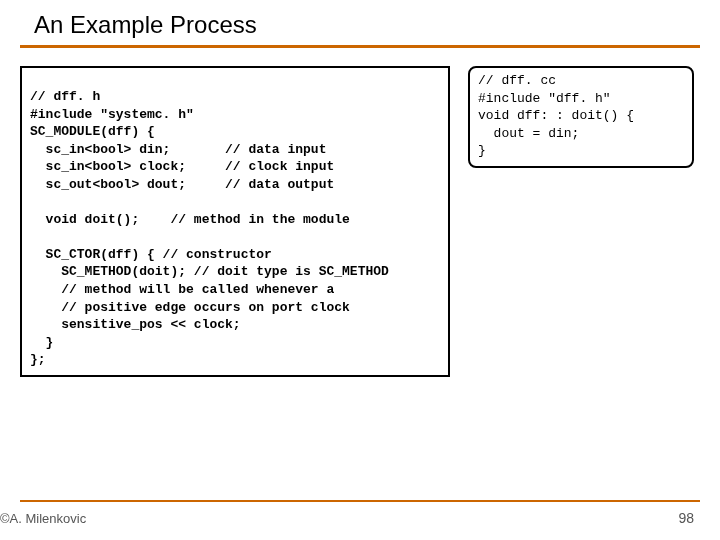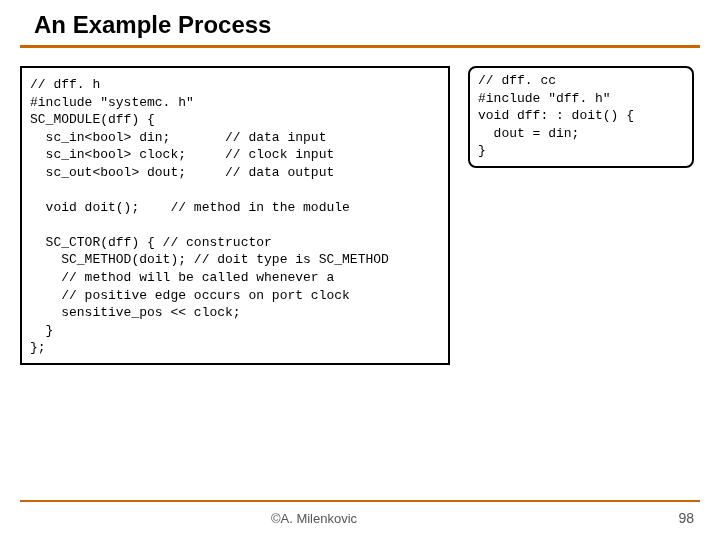--- a/index.html
+++ b/index.html
@@ -13,21 +13,21 @@
   }
   .slide {
     position: relative;
     width: 720px;
     height: 540px;
     box-sizing: border-box;
     padding: 11px 20px 0 20px;
   }
   .title {
     font-size: 24px;
-    font-weight: bold;
+    font-weight: normal;
     color: #000;
     margin: 0 0 6px 14px;
   }
   .title-rule {
     height: 3px;
     background: #cc6600;
     margin: 0 0 18px 0;
   }
   .subtitle {
     font-size: 20px;
@@ -41,21 +41,22 @@
     align-items: flex-start;
     margin-left: 0;
   }
   .codebox {
     border: 2px solid #000;
     background: #fff;
     box-sizing: border-box;
   }
   .codebox.left {
     width: 430px;
-    padding: 8px 8px 6px 8px;
+    padding: 20px 8px 6px 8px;
+    font-weight: bold;
   }
   .codebox.right {
     width: 226px;
     padding: 4px 8px 6px 8px;
     border-radius: 8px;
   }
   .codebox pre {
     margin: 0;
     font-family: "Courier New", Courier, monospace;
     font-size: 13px;
@@ -69,21 +70,20 @@
     right: 20px;
     bottom: 38px;
     height: 2px;
     background: #cc6600;
   }
   .footer-center {
     position: absolute;
     bottom: 14px;
     width: 628px;
     left: 0;
-    text-align: center;
     font-size: 13px;
     color: #555;
   }
   .footer-right {
     position: absolute;
     bottom: 14px;
     right: 26px;
     font-size: 14px;
     color: #555;
   }

